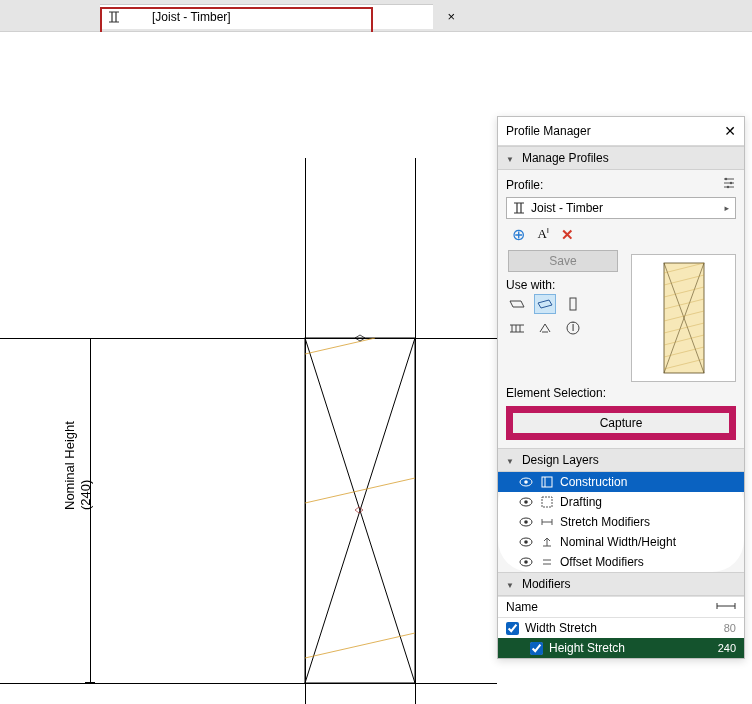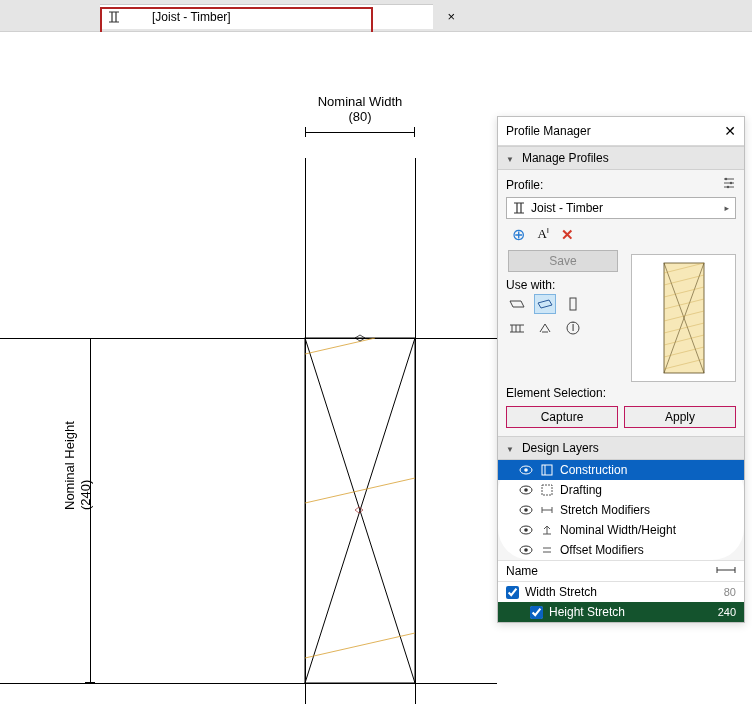--- a/index.html
+++ b/index.html
@@ -57,21 +57,21 @@
   .delx { color: #d43a2a; font-size: 15px; font-weight: bold; }
   .save-btn { width: 110px; padding: 3px 0; text-align: center; background: #dcdcdc; border: 1px solid #b5b5b5; color: #888; margin-left: 2px; }
   .preview-box { position: absolute; right: 8px; top: 84px; width: 105px; height: 128px; border: 1px solid #bcbcbc; background: #fff; display: flex; align-items: center; justify-content: center; }
   .preview-box svg { width: 40px; height: 110px; }
   .usewith-label { margin-top: 6px; margin-bottom: 2px; }
   .icon-grid { display: flex; gap: 6px; margin-bottom: 4px; }
   .icon-grid .ib { width: 22px; height: 20px; display: flex; align-items: center; justify-content: center; border: 1px solid transparent; cursor: pointer; }
   .icon-grid .ib.sel { background: #cde6f7; border-color: #7eb4e0; }
   .elem-sel-label { padding: 4px 8px 2px 8px; }
   .btn-row { display: flex; gap: 6px; padding: 4px 8px 8px 8px; }
-  .btn { flex: 1; padding: 3px 0; text-align: center; background: #eee; border: 1px solid #be185d; cursor: pointer; }
+  .btn { flex: 1; padding: 3px 0; text-align: center; background: #eee; border: 7px solid #be185d; cursor: pointer; }
   .layer-list { background: #fff; border-radius: 32px; }
   .layer-row { display: flex; align-items: center; padding: 2px 6px 2px 20px; gap: 6px; cursor: pointer; height: 20px; }
   .layer-row.sel { background: #0a62c1; color: #fff; }
   .layer-row .eye { width: 16px; display: inline-flex; justify-content: center; }
   .layer-row .licon { width: 14px; display: inline-flex; justify-content: center; }
   .layer-row.opref { padding-left: 6px; color: #888; }
   .layer-row.opref .cb { width: 12px; height: 12px; border: 1px solid #888; margin-right: 4px; }
   .mod-header { display: flex; padding: 3px 8px; background: #fff; border-top: 1px solid #e0e0e0; border-bottom: 1px solid #e0e0e0; }
   .mod-header .n1 { flex: 1; }
   .mod-row { display: flex; align-items: center; padding: 2px 8px; background: #fff; gap: 6px; height: 20px; }
@@ -93,27 +93,20 @@
           <path d="M1 1h10M1 11h10M4 1v10M8 1v10" stroke="#333" stroke-width="1.2" fill="none"></path>
         </svg>
     </span>
     <span class="tab-label">[Joist - Timber]</span>
     <span class="tab-close">×</span>
   </div>
   <div class="red-rect"></div>
 </div>
 
 <div class="canvas">
-  <div class="width-dim">
-    <div class="label">Nominal Width</div>
-    <div class="value">(80)</div>
-    <div class="dim-line"></div>
-    <div class="tick-l"></div>
-    <div class="tick-r"></div>
-  </div>
 
   <div class="height-dim">
     <div class="dim-line-v"></div>
     <div class="tick-t"></div>
     <div class="tick-b"></div>
   </div>
   <div class="height-label">Nominal Height</div>
   <div class="height-value">(240)</div>
 
   <div class="gridline gl-h1"></div>
@@ -228,21 +221,20 @@
             <circle cx="7" cy="7" r="6" fill="none" stroke="#444"></circle>
             <text x="7" y="10" font-size="9" text-anchor="middle" fill="#444">i</text>
           </svg>
         </span>
     </div>
   </div>
 
   <div class="elem-sel-label">Element Selection:</div>
   <div class="btn-row">
     <div class="btn">Capture</div>
-    <div class="btn">Apply</div>
   </div>
 
   <div class="section-header">
     <span class="tri"></span>
     <span>Design Layers</span>
   </div>
   <div class="layer-list">
     <div class="layer-row sel">
       <span class="eye">
           <svg width="14" height="10" viewBox="0 0 14 10">
@@ -309,20 +301,24 @@
         </span>
       <span class="licon">
           <svg width="12" height="12" viewBox="0 0 12 12">
             <path d="M2 4h8M2 8h8" stroke="#555" fill="none"></path>
           </svg>
         </span>
       <span>Offset Modifiers</span>
     </div>
   </div>
 
+  <div class="section-header">
+    <span class="tri"></span>
+    <span>Modifiers</span>
+  </div>
   <div class="mod-header">
     <span class="n1">Name</span>
     <span><svg width="20" height="10" viewBox="0 0 20 10">
           <path d="M1 5h18M1 2v6M19 2v6" stroke="#333" fill="none"></path>
         </svg></span>
   </div>
   <div class="mod-row">
     <input type="checkbox" checked="" style="">
     <span class="mname">Width Stretch</span>
     <span class="mval">80</span>

